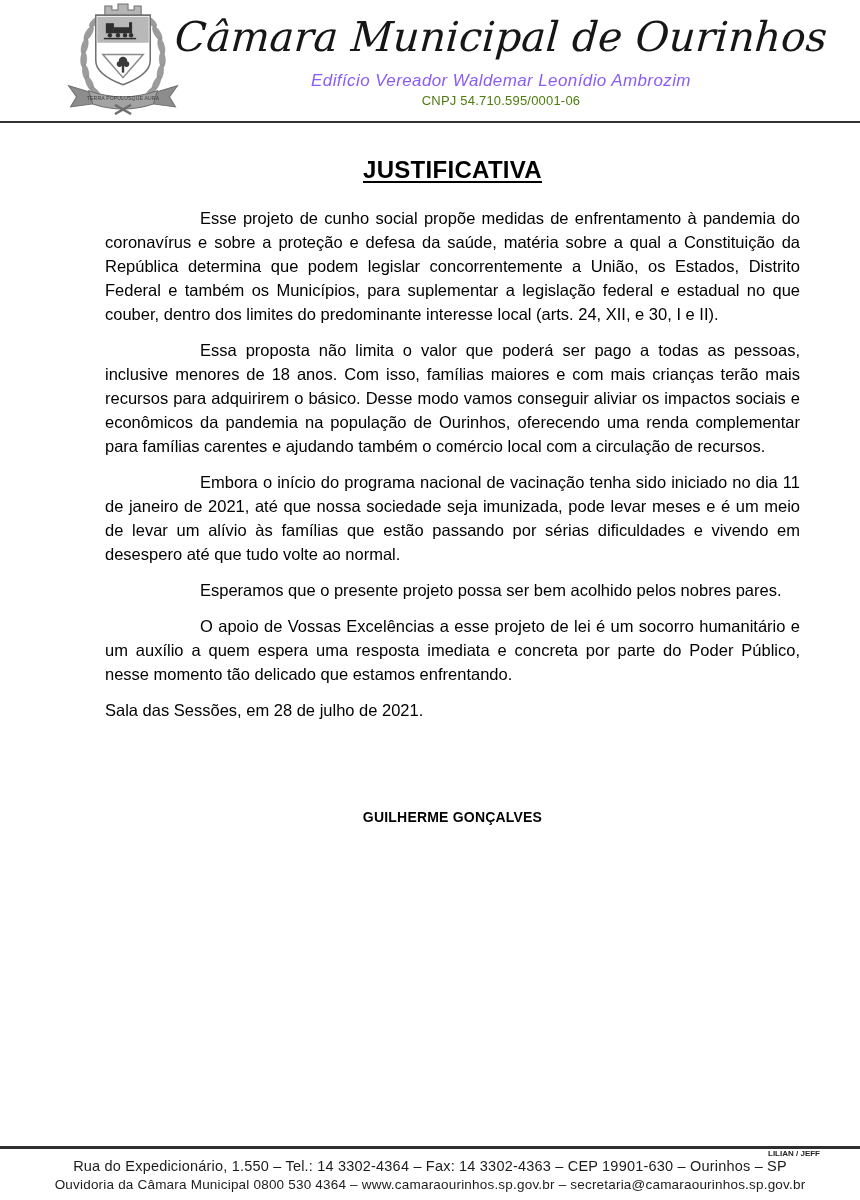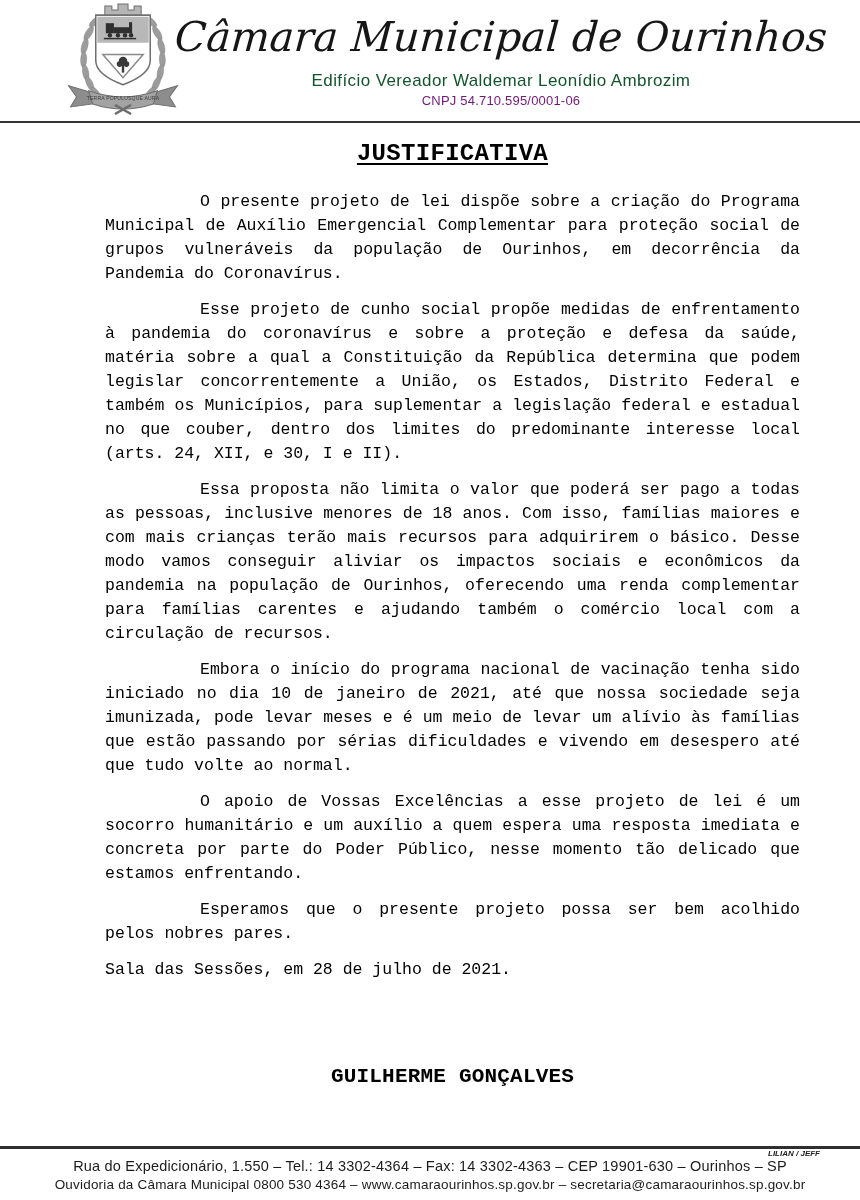--- a/index.html
+++ b/index.html
@@ -35,45 +35,45 @@
     font-size: 41px;
     line-height: 66px;
     color: #161616;
     white-space: nowrap;
     transform: skewX(-4deg);
   }
   .building {
     font-size: 17px;
     line-height: 21px;
     letter-spacing: 0.4px;
-    color: #14532d;
+    color: #8b5cf6;
+    font-style: italic;
   }
   .cnpj {
     font-size: 13px;
     line-height: 16px;
     letter-spacing: 0.2px;
     margin-top: 2px;
-    color: #701a75;
+    color: #4d7c0f;
   }
   .header-rule {
     position: absolute;
     top: 121px;
     left: 0;
     width: 860px;
     height: 2px;
     background: #333333;
   }
 
   
   .doc-body {
     position: absolute;
-    top: 140px;
+    top: 156px;
     left: 105px;
     width: 695px;
-    font-family: Liberation Mono, monospace;
   }
   .doc-title {
     margin: 0 0 22px 0;
     text-align: center;
     font-size: 24px;
     line-height: 28px;
     font-weight: bold;
     text-decoration: underline;
     text-decoration-thickness: 2px;
     text-underline-offset: 3px;
@@ -87,21 +87,21 @@
     text-indent: 95px;
   }
   .place-date {
     margin: 12px 0 0 0;
     font-size: 16.5px;
     line-height: 24px;
     text-align: left;
   }
   .signature {
     margin: 83px 0 0 0;
-    font-size: 21px;
+    font-size: 14px;
     line-height: 24px;
     text-align: center;
     font-weight: bold;
     letter-spacing: 0.2px;
   }
 
   
   .footer-rule {
     position: absolute;
     top: 1146px;
@@ -110,21 +110,20 @@
     height: 3px;
     background: #2f2f2f;
   }
   .footer-initials {
     position: absolute;
     top: 1150px;
     right: 40px;
     font-size: 8px;
     line-height: 8px;
     font-weight: bold;
-    font-style: italic;
     color: #222;
   }
   .footer-address {
     position: absolute;
     top: 1157px;
     left: 0;
     width: 860px;
     text-align: center;
     color: #1c1c1c;
   }
@@ -195,26 +194,25 @@
     <div class="head-text">
       <div class="org-name">Câmara Municipal de Ourinhos</div>
       <div class="building">Edifício Vereador Waldemar Leonídio Ambrozim</div>
       <div class="cnpj">CNPJ 54.710.595/0001-06</div>
     </div>
   </header>
   <div class="header-rule"></div>
 
   <main class="doc-body">
     <h1 class="doc-title">JUSTIFICATIVA</h1>
-    <p class="para">O presente projeto de lei dispõe sobre a criação do Programa Municipal de Auxílio Emergencial Complementar para proteção social de grupos vulneráveis da população de Ourinhos, em decorrência da Pandemia do Coronavírus.</p>
     <p class="para">Esse projeto de cunho social propõe medidas de enfrentamento à pandemia do coronavírus e sobre a proteção e defesa da saúde, matéria sobre a qual a Constituição da República determina que podem legislar concorrentemente a União, os Estados, Distrito Federal e também os Municípios, para suplementar a legislação federal e estadual no que couber, dentro dos limites do predominante interesse local (arts. 24, XII, e 30, I e II).</p>
     <p class="para">Essa proposta não limita o valor que poderá ser pago a todas as pessoas, inclusive menores de 18 anos. Com isso, famílias maiores e com mais crianças terão mais recursos para adquirirem o básico. Desse modo vamos conseguir aliviar os impactos sociais e econômicos da pandemia na população de Ourinhos, oferecendo uma renda complementar para famílias carentes e ajudando também o comércio local com a circulação de recursos.</p>
-    <p class="para">Embora o início do programa nacional de vacinação tenha sido iniciado no dia 10 de janeiro de 2021, até que nossa sociedade seja imunizada, pode levar meses e é um meio de levar um alívio às famílias que estão passando por sérias dificuldades e vivendo em desespero até que tudo volte ao normal.</p>
+    <p class="para">Embora o início do programa nacional de vacinação tenha sido iniciado no dia 11 de janeiro de 2021, até que nossa sociedade seja imunizada, pode levar meses e é um meio de levar um alívio às famílias que estão passando por sérias dificuldades e vivendo em desespero até que tudo volte ao normal.</p>
+    <p class="para">Esperamos que o presente projeto possa ser bem acolhido pelos nobres pares.</p>
     <p class="para">O apoio de Vossas Excelências a esse projeto de lei é um socorro humanitário e um auxílio a quem espera uma resposta imediata e concreta por parte do Poder Público, nesse momento tão delicado que estamos enfrentando.</p>
-    <p class="para">Esperamos que o presente projeto possa ser bem acolhido pelos nobres pares.</p>
     <p class="place-date">Sala das Sessões, em 28 de julho de 2021.</p>
     <p class="signature">GUILHERME GONÇALVES</p>
   </main>
 
   <footer>
     <div class="footer-rule"></div>
     <div class="footer-initials">LILIAN / JEFF</div>
     <div class="footer-address">
       <div class="addr1">Rua do Expedicionário, 1.550 – Tel.: 14 3302-4364 – Fax: 14 3302-4363 – CEP 19901-630 – Ourinhos – SP</div>
       <div class="addr2">Ouvidoria da Câmara Municipal 0800 530 4364 – www.camaraourinhos.sp.gov.br – secretaria@camaraourinhos.sp.gov.br</div>

